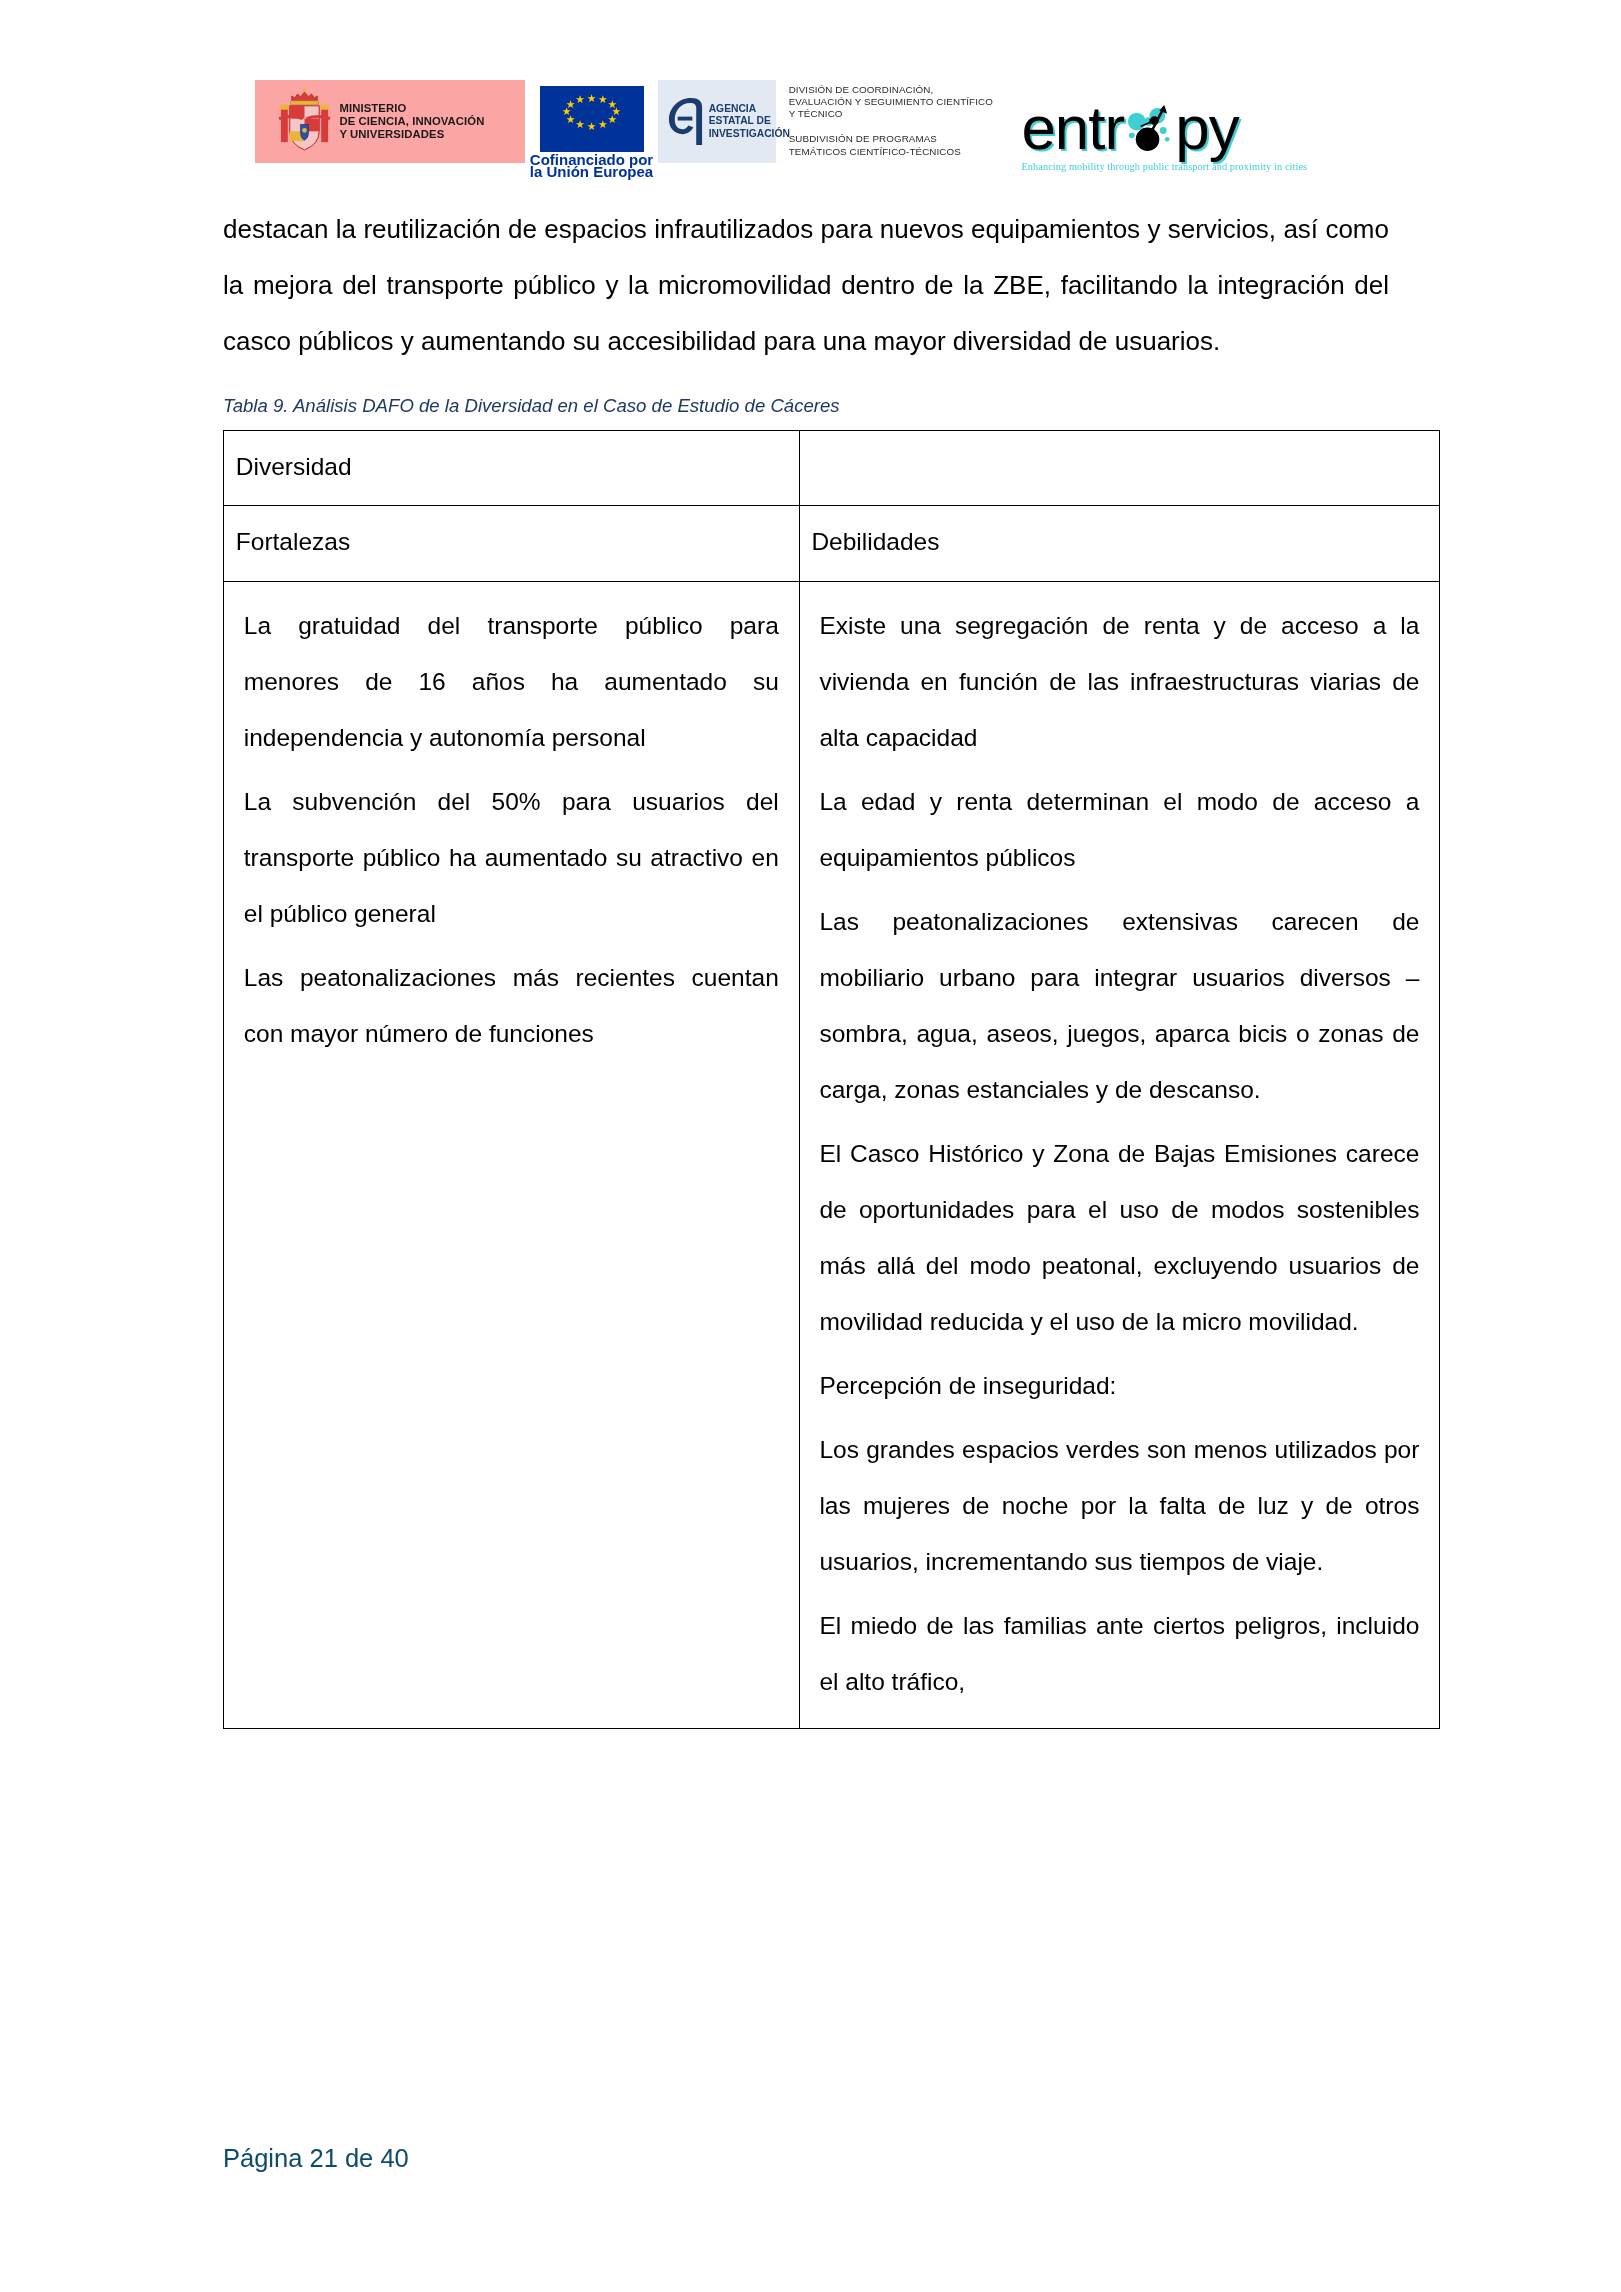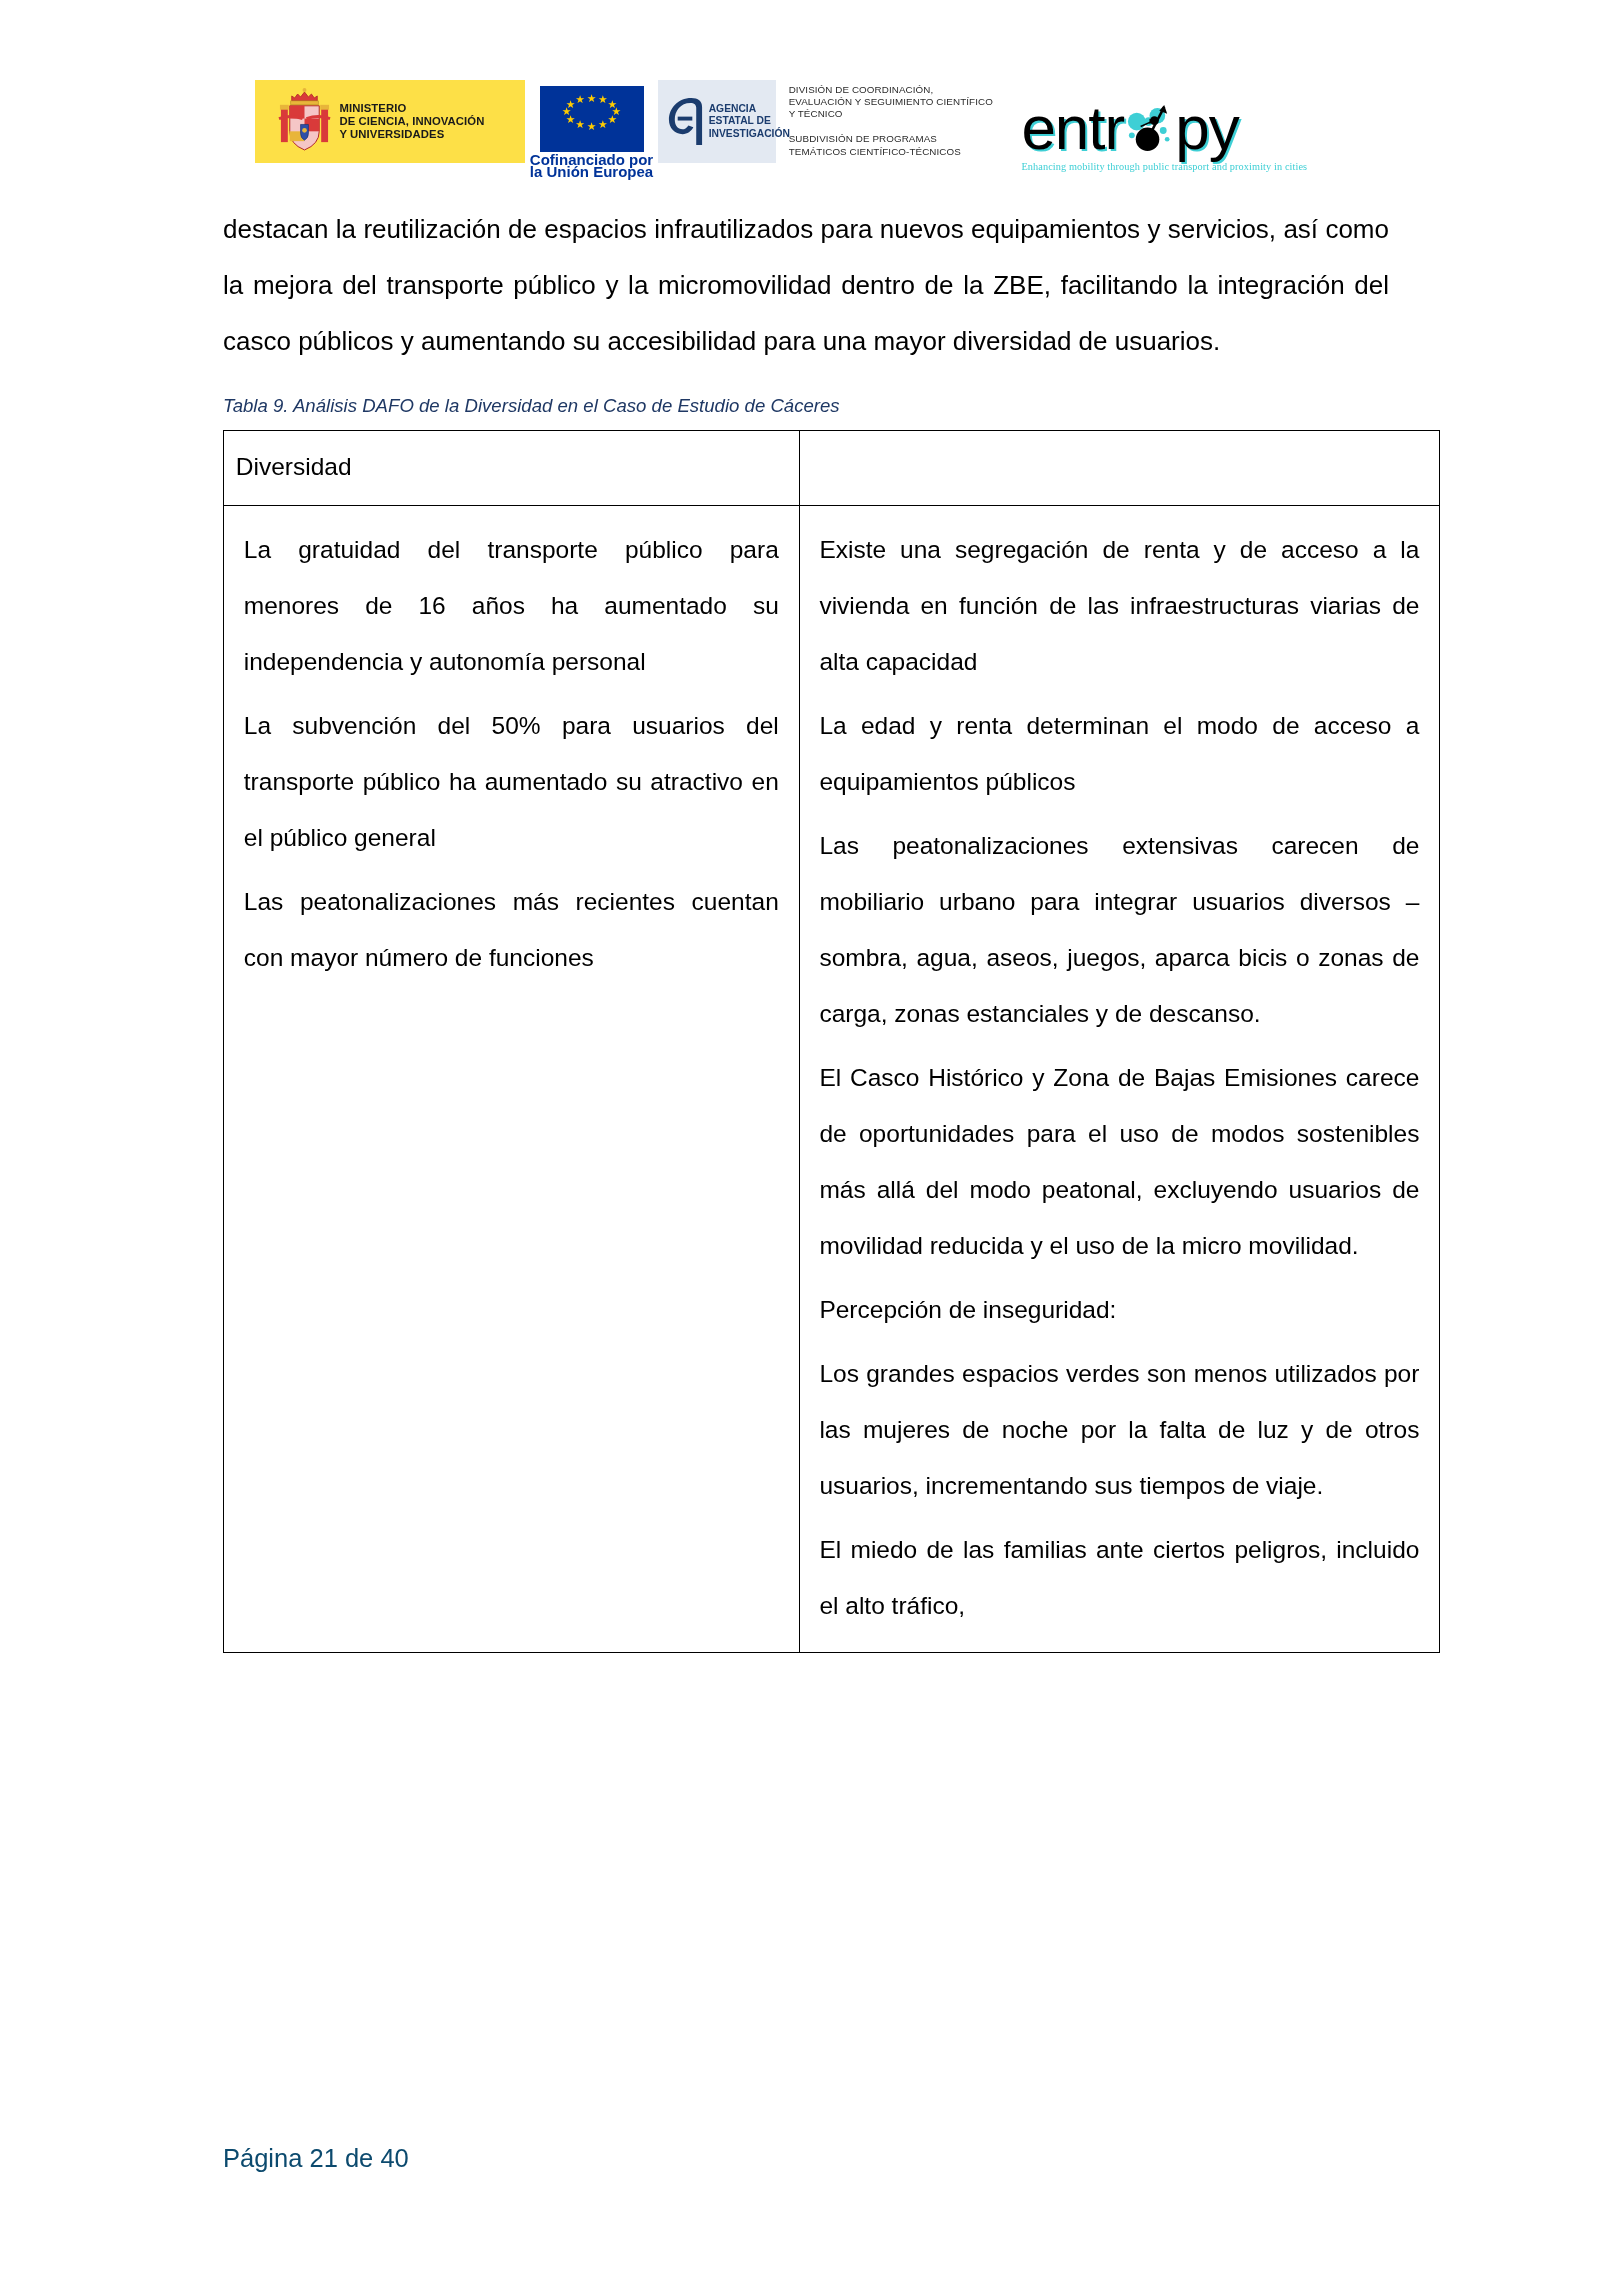--- a/index.html
+++ b/index.html
@@ -39,21 +39,21 @@
     display: flex;
     align-items: flex-start;
     gap: 0px;
     height: 98px;
   }
 
   
   .logo-ministry {
     width: 270px;
     height: 83px;
-    background: #fde047;
+    background: #fca5a5;
     display: flex;
     align-items: center;
     gap: 7.8px;
     padding-left: 21.6px;
     box-sizing: border-box;
   }
   .coat-wrap {
     width: 55px;
     height: 73px;
     position: relative;
@@ -356,20 +356,24 @@
 
     <p class="table-caption">Tabla 9. Análisis DAFO de la Diversidad en el Caso de Estudio de Cáceres</p>
 
     <table class="dafo">
       <tbody>
         <tr>
           <td class="col-left head-cell">Diversidad</td>
           <td class="col-right head-cell"></td>
         </tr>
         <tr>
+          <td class="col-left head-cell">Fortalezas</td>
+          <td class="col-right head-cell">Debilidades</td>
+        </tr>
+        <tr>
           <td class="col-left body-cell-left">
             <p class="jt">La gratuidad del transporte público para menores de 16 años ha aumentado su independencia y autonomía personal</p>
             <p class="jt">La subvención del 50% para usuarios del transporte público ha aumentado su atractivo en el público general</p>
             <p class="jt">Las peatonalizaciones más recientes cuentan con mayor número de funciones</p>
           </td>
           <td class="col-right">
             <p class="jt">Existe una segregación de renta y de acceso a la vivienda en función de las infraestructuras viarias de alta capacidad</p>
             <p class="jt">La edad y renta determinan el modo de acceso a equipamientos públicos</p>
             <p class="jt">Las peatonalizaciones extensivas carecen de mobiliario urbano para integrar usuarios diversos – sombra, agua, aseos, juegos, aparca bicis o zonas de carga, zonas estanciales y de descanso.</p>
             <p class="jt">El Casco Histórico y Zona de Bajas Emisiones carece de oportunidades para el uso de modos sostenibles más allá del modo peatonal, excluyendo usuarios de movilidad reducida y el uso de la micro movilidad.</p>

